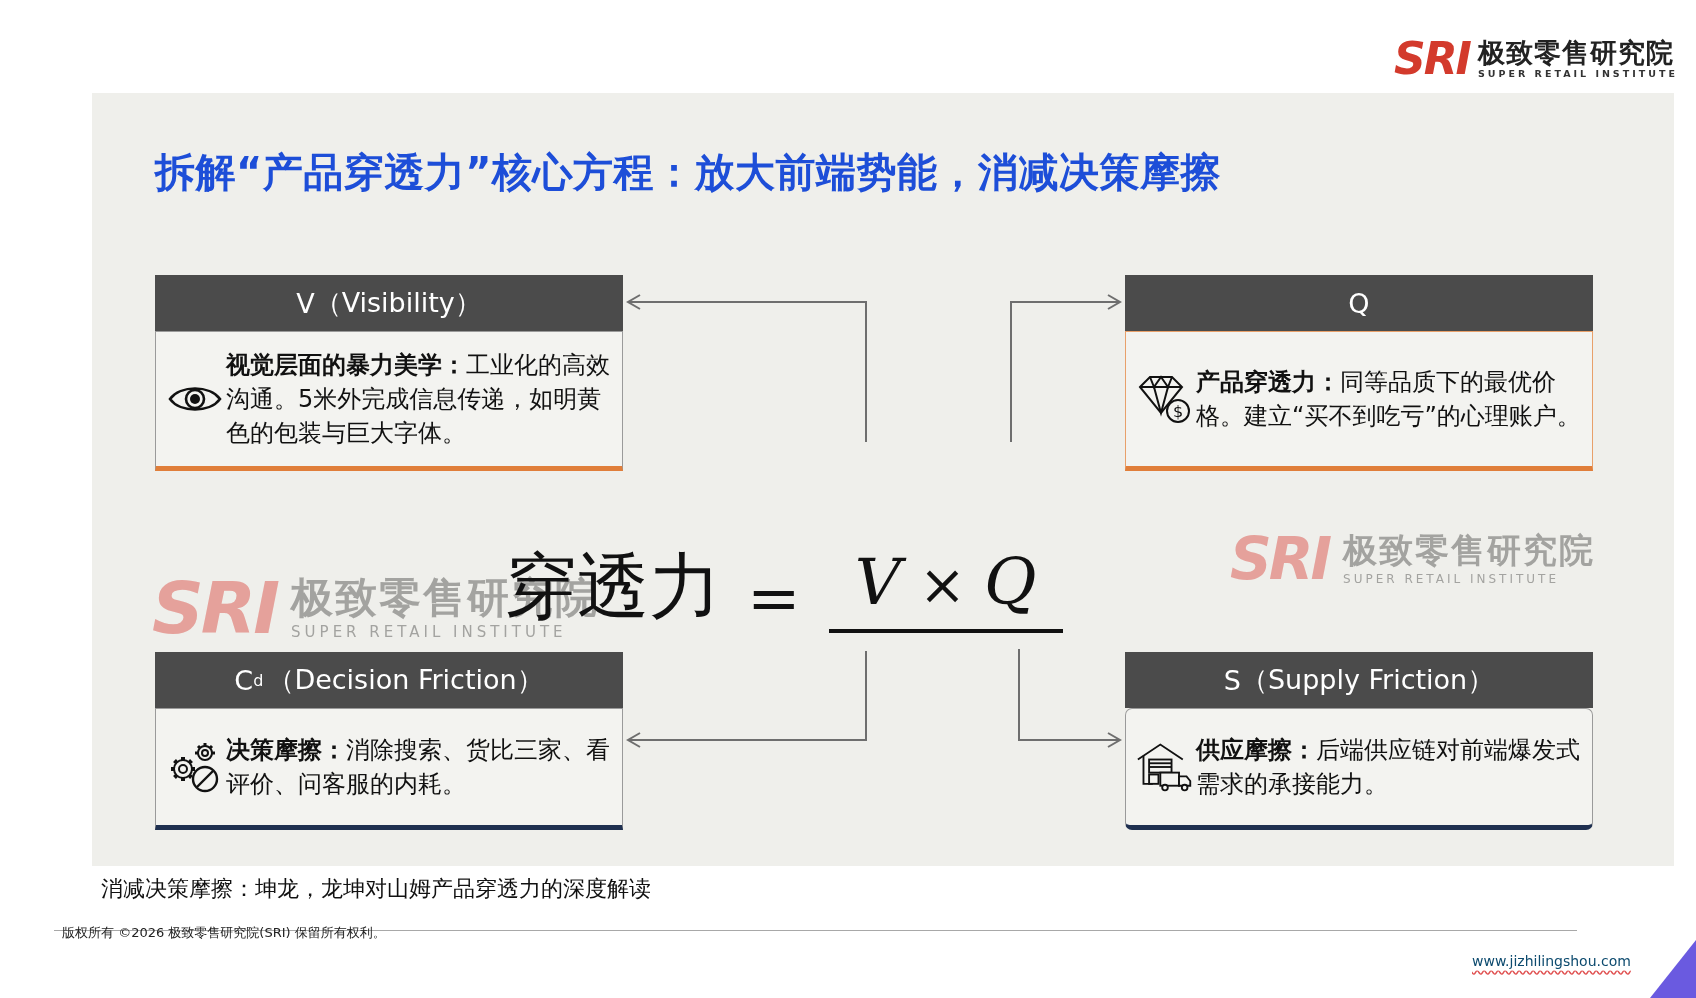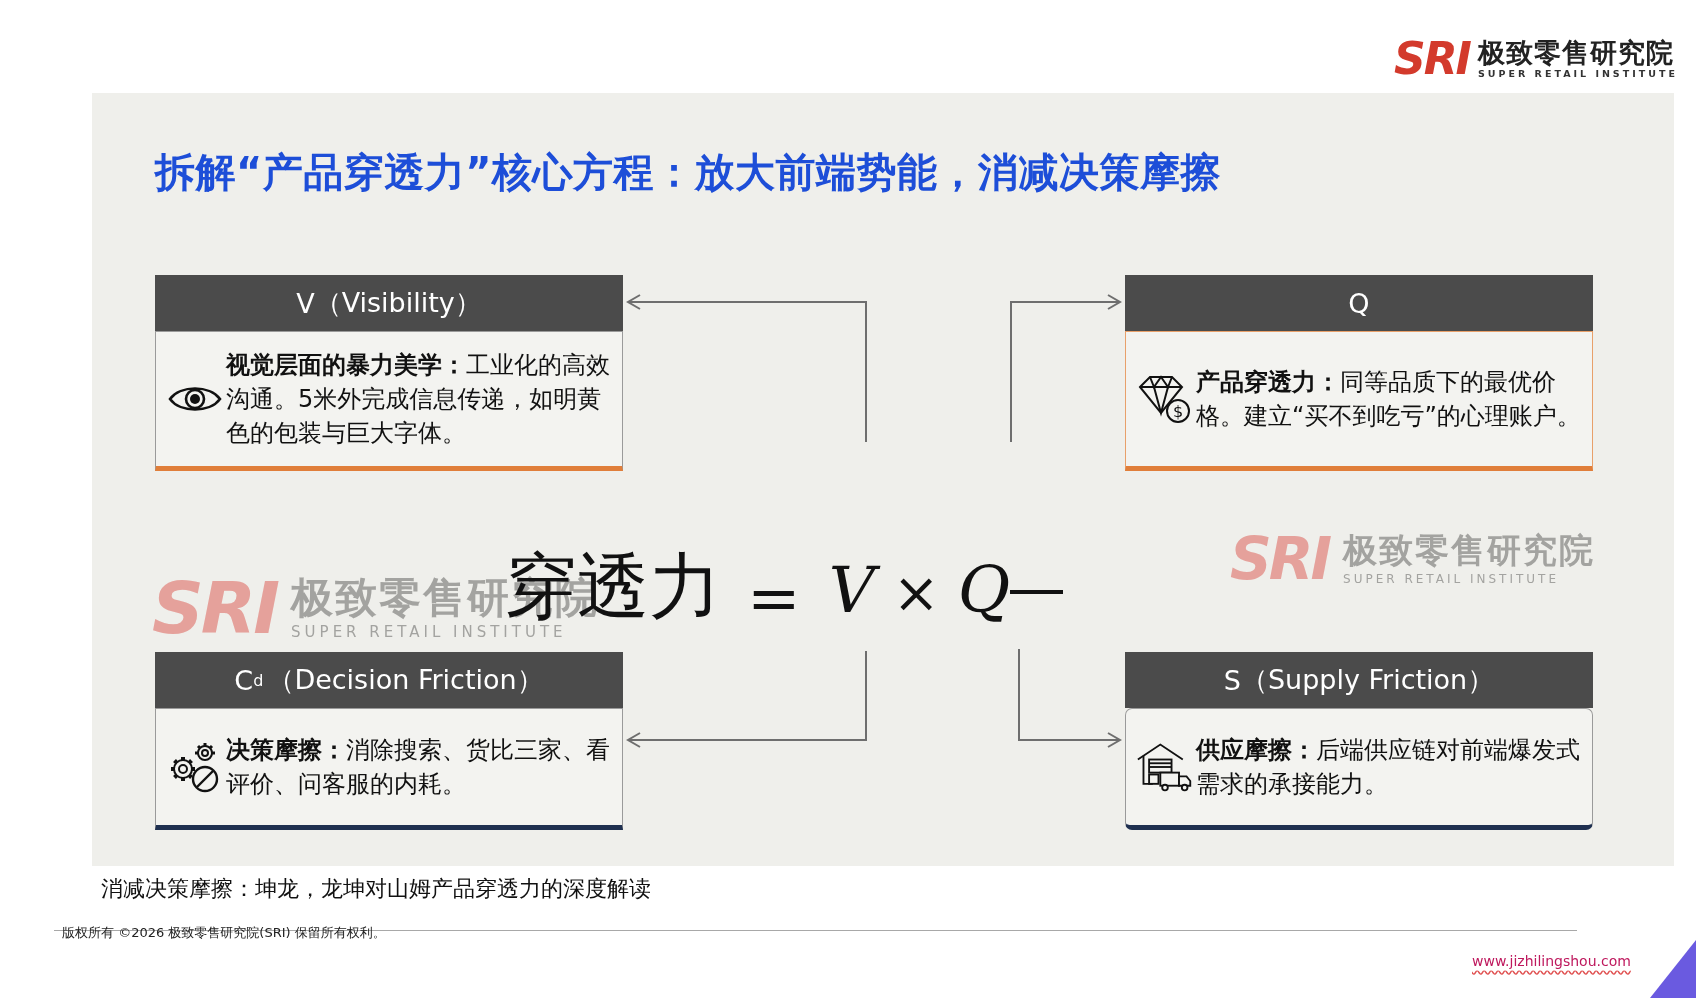--- a/index.html
+++ b/index.html
@@ -38,21 +38,21 @@
   #card-v .body { height: 140px; border-bottom: 5px solid #e07e3a; }
   #card-q .body { height: 140px; border: 1.5px solid #e8a06a; border-bottom: 5px solid #e07e3a; }
   #card-cd .body { height: 178px - 56px; height: 122px; border-bottom: 5px solid #1f3050; }
   #card-s .body { height: 122px; border-bottom: 5px solid #1f3050; border-radius: 7px; }
 
   .connectors { position: absolute; left: 0; top: 0; }
 
   .formula { position: absolute; left: 505px; top: 455px; height: 180px; display: flex; align-items: flex-end; }
   .formula .lhs { font-size: 72px; color: #111; font-family: "DejaVu Sans", sans-serif; white-space: nowrap; }
   .formula .eq { font-size: 64px; margin: 0 28px 0 26px; font-family: "DejaVu Serif", serif; }
-  .frac { display: flex; flex-direction: row; align-items: center; width: 234px; }
+  .frac { display: flex; flex-direction: column; align-items: center; width: 234px; }
   .frac .num, .frac .den { font-family: "DejaVu Serif", "Liberation Serif", serif; font-style: italic; font-size: 64px; line-height: 84px; white-space: nowrap; }
   .frac .times { font-style: normal; margin: 0 18px; font-size: 56px; }
   .frac .den sub { font-size: 40px; vertical-align: -16px; }
   .frac .bar { width: 234px; height: 4px; background: #111; margin: 2px 0; }
 
   .wm { position: absolute; display: flex; align-items: center; }
   .wm .mark { font-weight: bold; font-style: italic; color: #e5a19b; line-height: 1; letter-spacing: -3px; }
   .wm .txt { display: flex; flex-direction: column; margin-left: 14px; }
   .wm .cn { color: #a3a3a0; font-weight: bold; line-height: 1; letter-spacing: 2px; }
   .wm .en { color: #a3a3a0; line-height: 1; letter-spacing: 4px; margin-top: 6px; }
@@ -61,21 +61,21 @@
   #wm-left .cn { font-size: 42px; }
   #wm-left .en { font-size: 15px; }
   #wm-right { left: 1230px; top: 530px; }
   #wm-right .mark { font-size: 58px; }
   #wm-right .cn { font-size: 34px; }
   #wm-right .en { font-size: 12px; letter-spacing: 3px; }
 
   .source { position: absolute; left: 101px; top: 874px; font-size: 22px; color: #111; white-space: nowrap; }
   .divider { position: absolute; left: 54px; top: 930px; width: 1523px; height: 1px; background: #a8a8a8; }
   .copyright { position: absolute; left: 62px; top: 924px; font-size: 13px; color: #222; white-space: nowrap; }
-  .url { position: absolute; left: 1472px; top: 953px; font-size: 14px; color: #be185d; white-space: nowrap; text-decoration: underline wavy #e05050; text-underline-offset: 4px; }
+  .url { position: absolute; left: 1472px; top: 953px; font-size: 14px; color: #0c4a6e; white-space: nowrap; text-decoration: underline wavy #e05050; text-underline-offset: 4px; }
   .corner { position: absolute; right: 0; bottom: 0; width: 0; height: 0; border-left: 46px solid transparent; border-bottom: 58px solid #6a5ae0; }
 </style>
 </head>
 <body>
 
 <div class="logo" id="top-logo">
   <span class="mark">SRI</span>
   <div class="txt">
     <span class="cn">极致零售研究院</span>
     <span class="en">SUPER RETAIL INSTITUTE</span>

